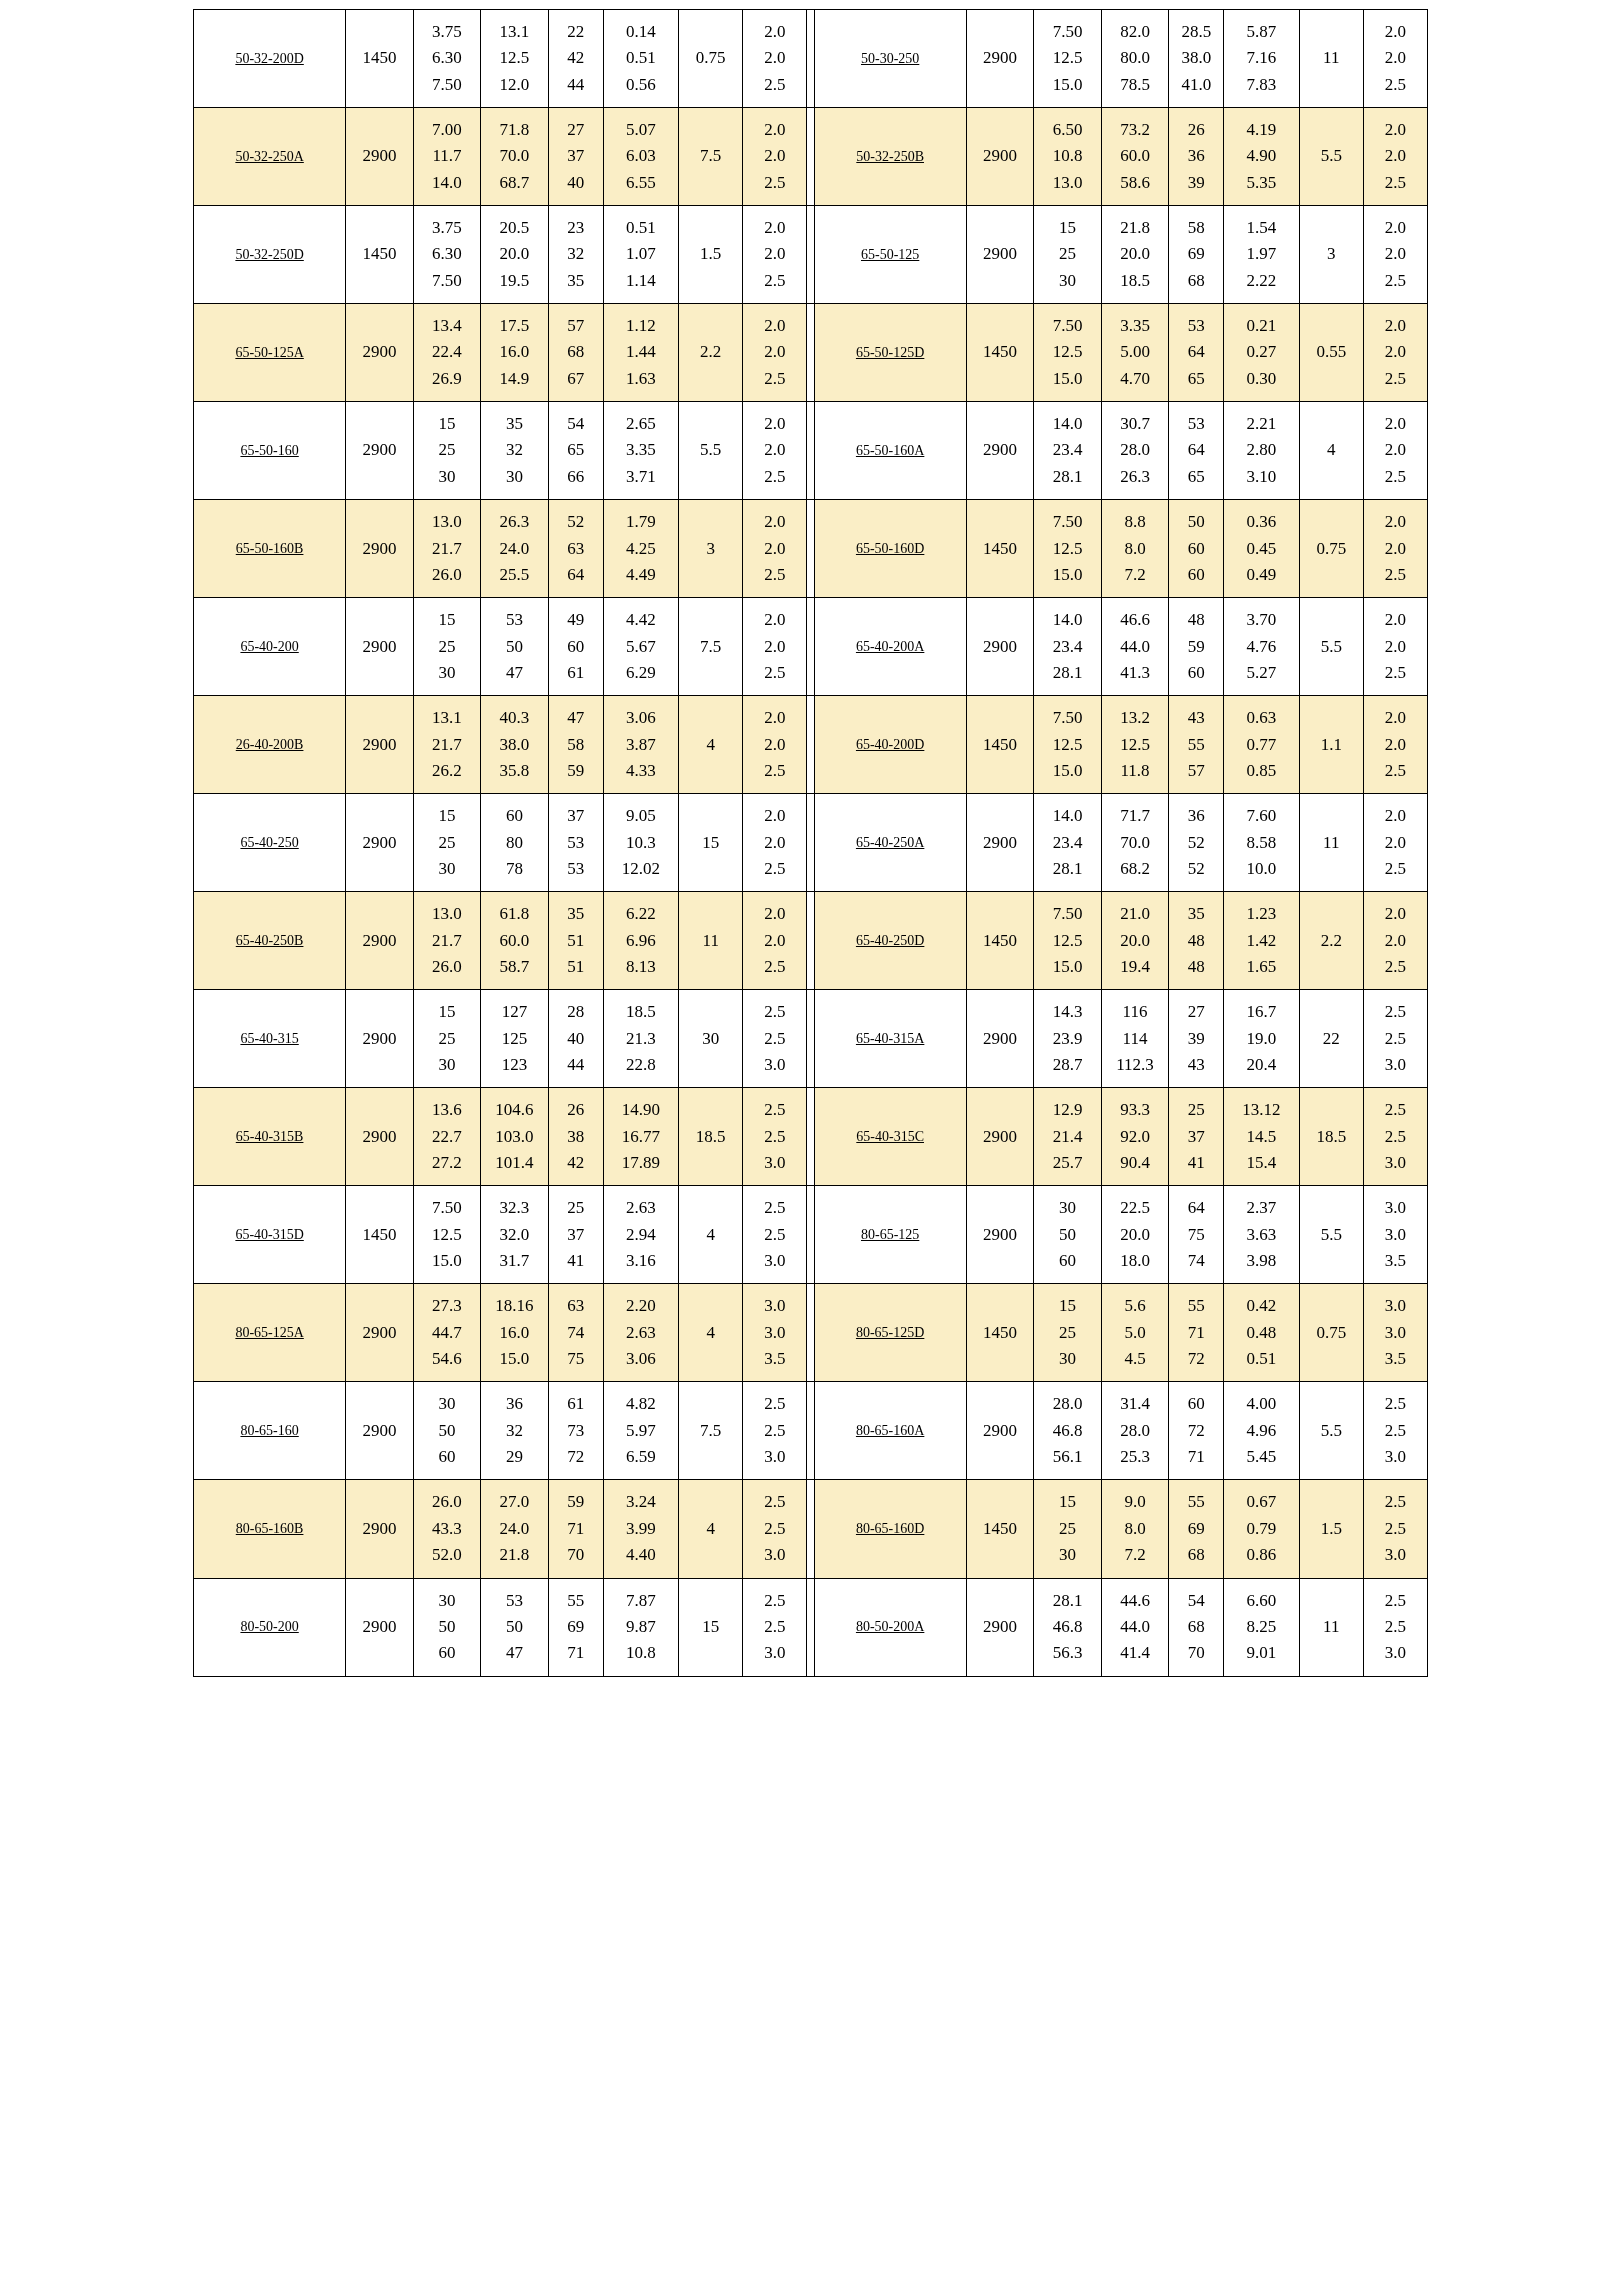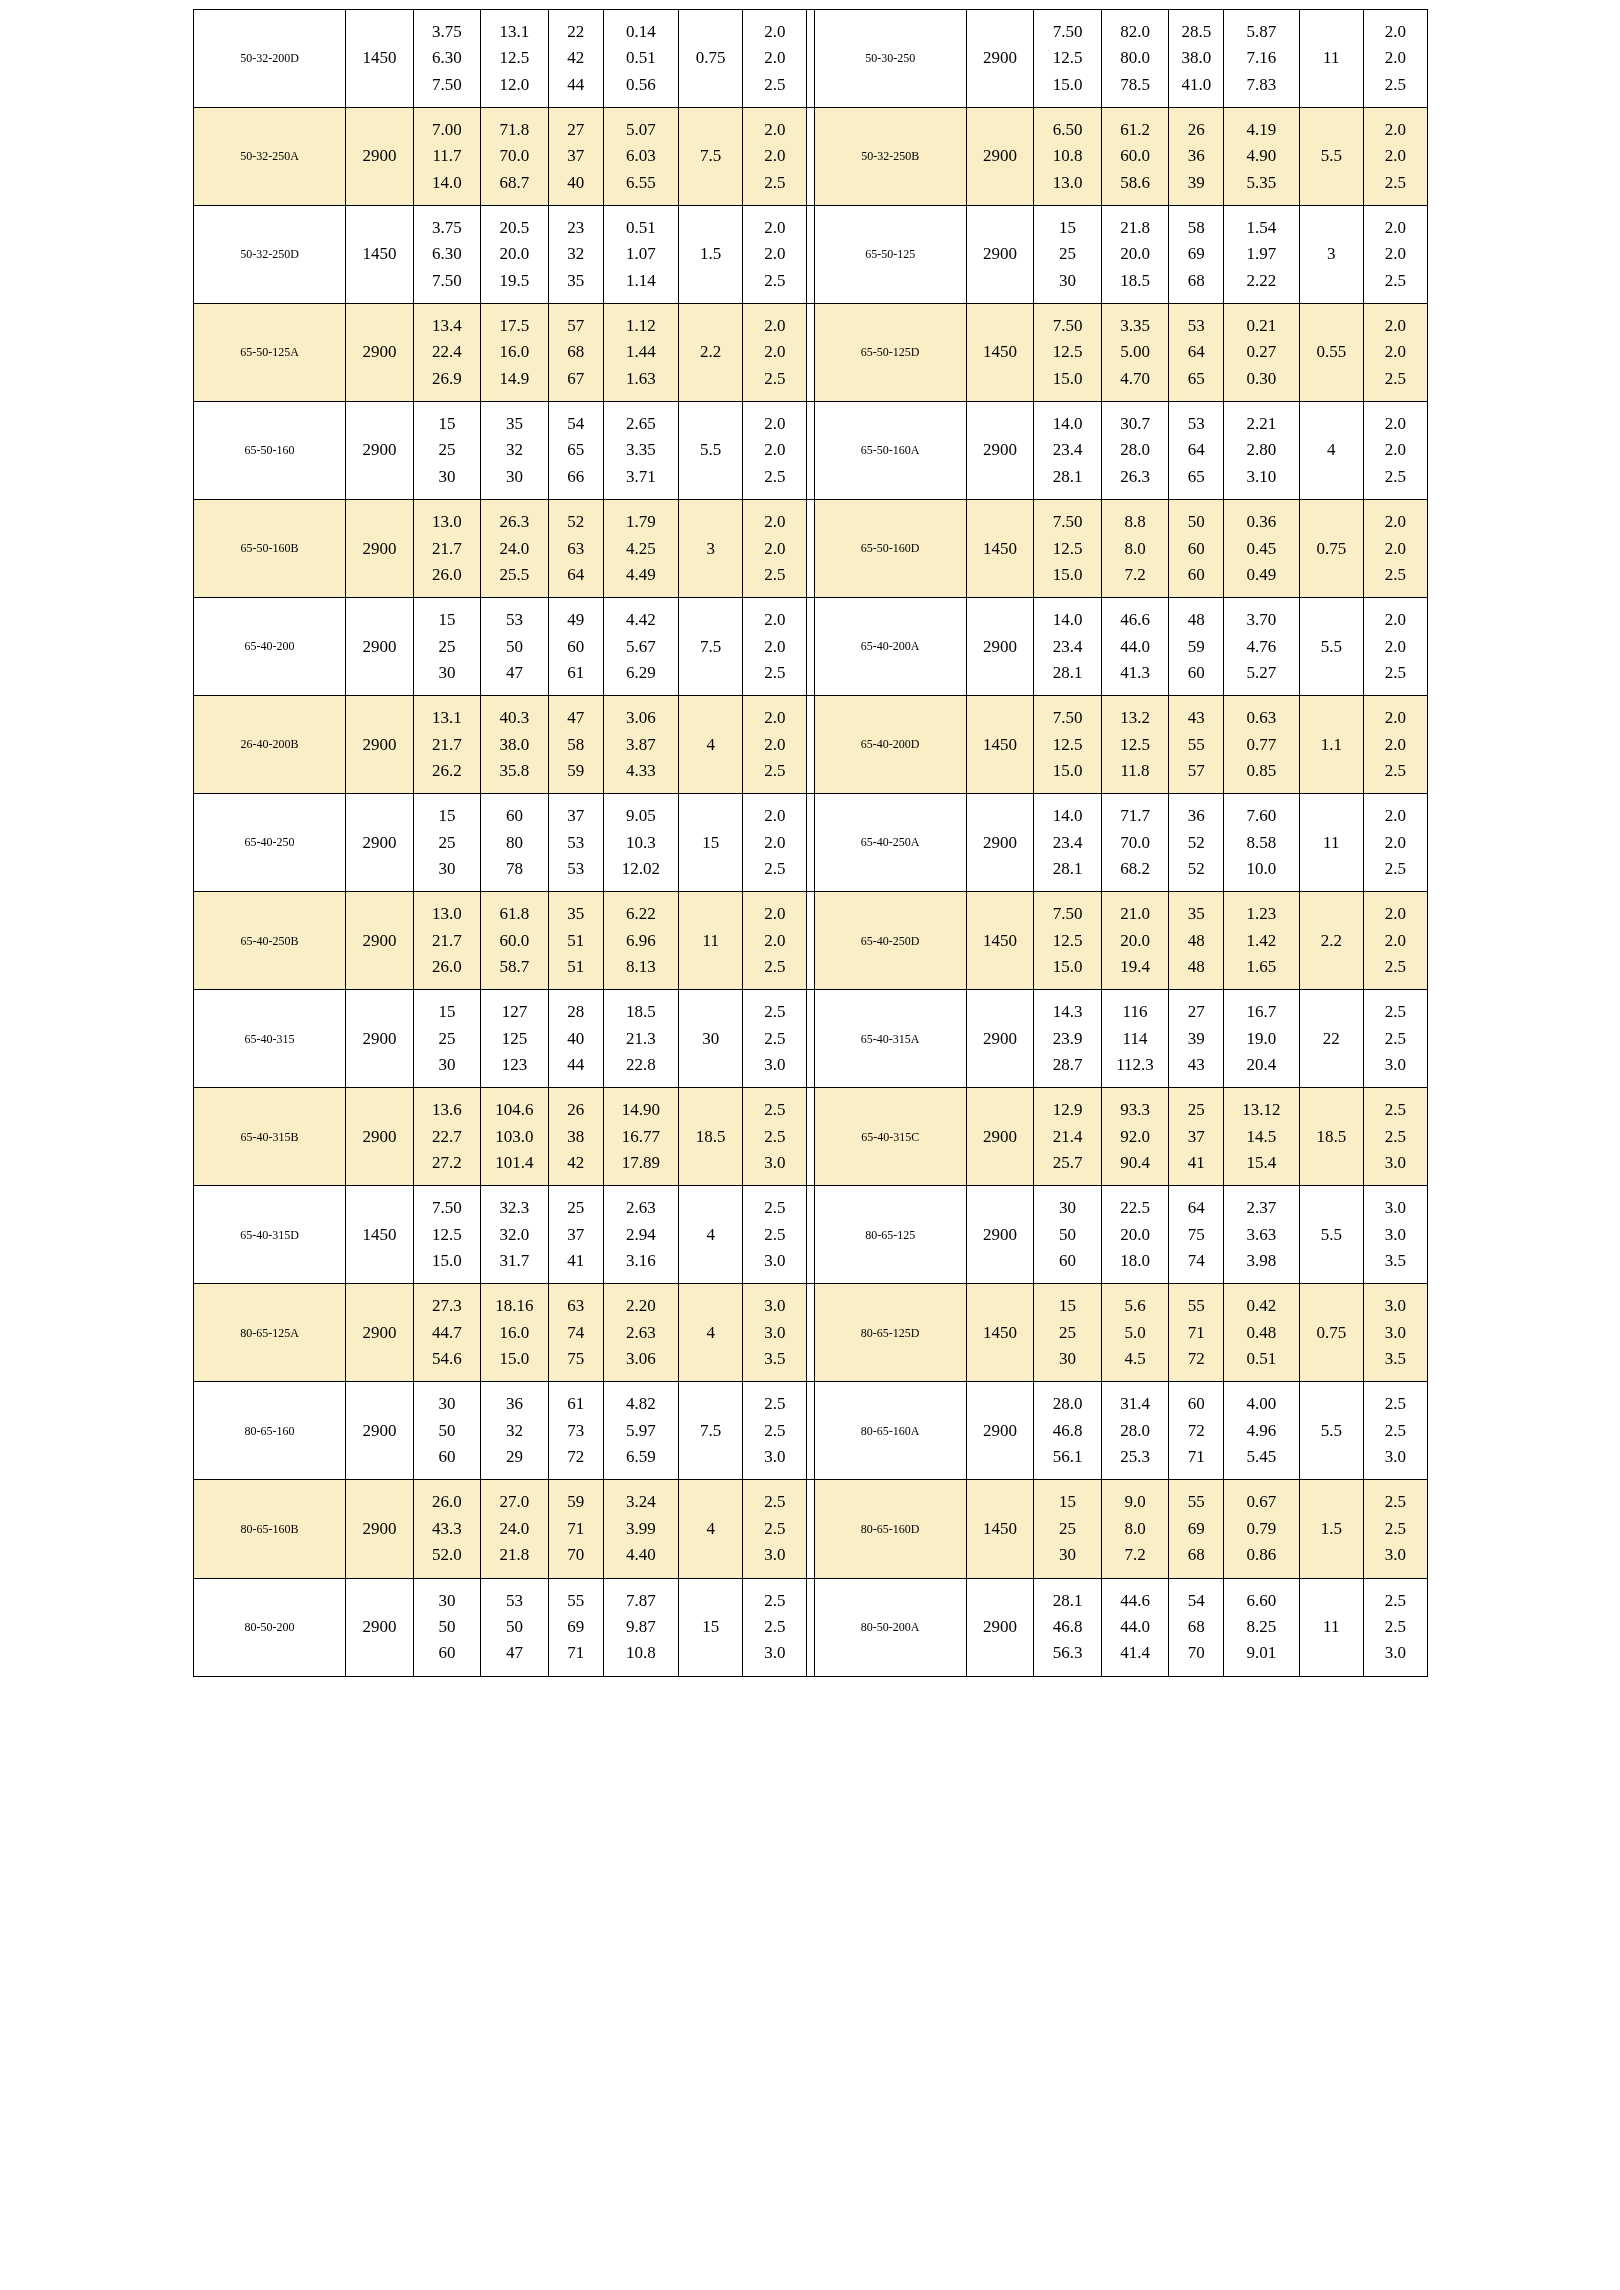--- a/index.html
+++ b/index.html
@@ -30,21 +30,22 @@
     padding: 0;
     line-height: 1.55;
   }
   tr.shaded td {
     background: #faeec6;
   }
   tr.plain td {
     background: #ffffff;
   }
   td.model {
-    font-size: 12px;
+    font-size: 14px;
+    text-decoration: underline;
   }
   td.gap {
     border-top: none;
     border-bottom: none;
     border-left: 0.9px solid #000;
     border-right: 0.9px solid #000;
     background: #ffffff !important;
     width: 5.4px;
     padding: 0;
   }
@@ -240,21 +241,21 @@
           </td>
           <td>
             <span class="stack">
               <span>6.50</span>
               <span>10.8</span>
               <span>13.0</span>
             </span>
           </td>
           <td>
             <span class="stack">
-              <span>61.2</span>
+              <span>73.2</span>
               <span>60.0</span>
               <span>58.6</span>
             </span>
           </td>
           <td>
             <span class="stack">
               <span>26</span>
               <span>36</span>
               <span>39</span>
             </span>

